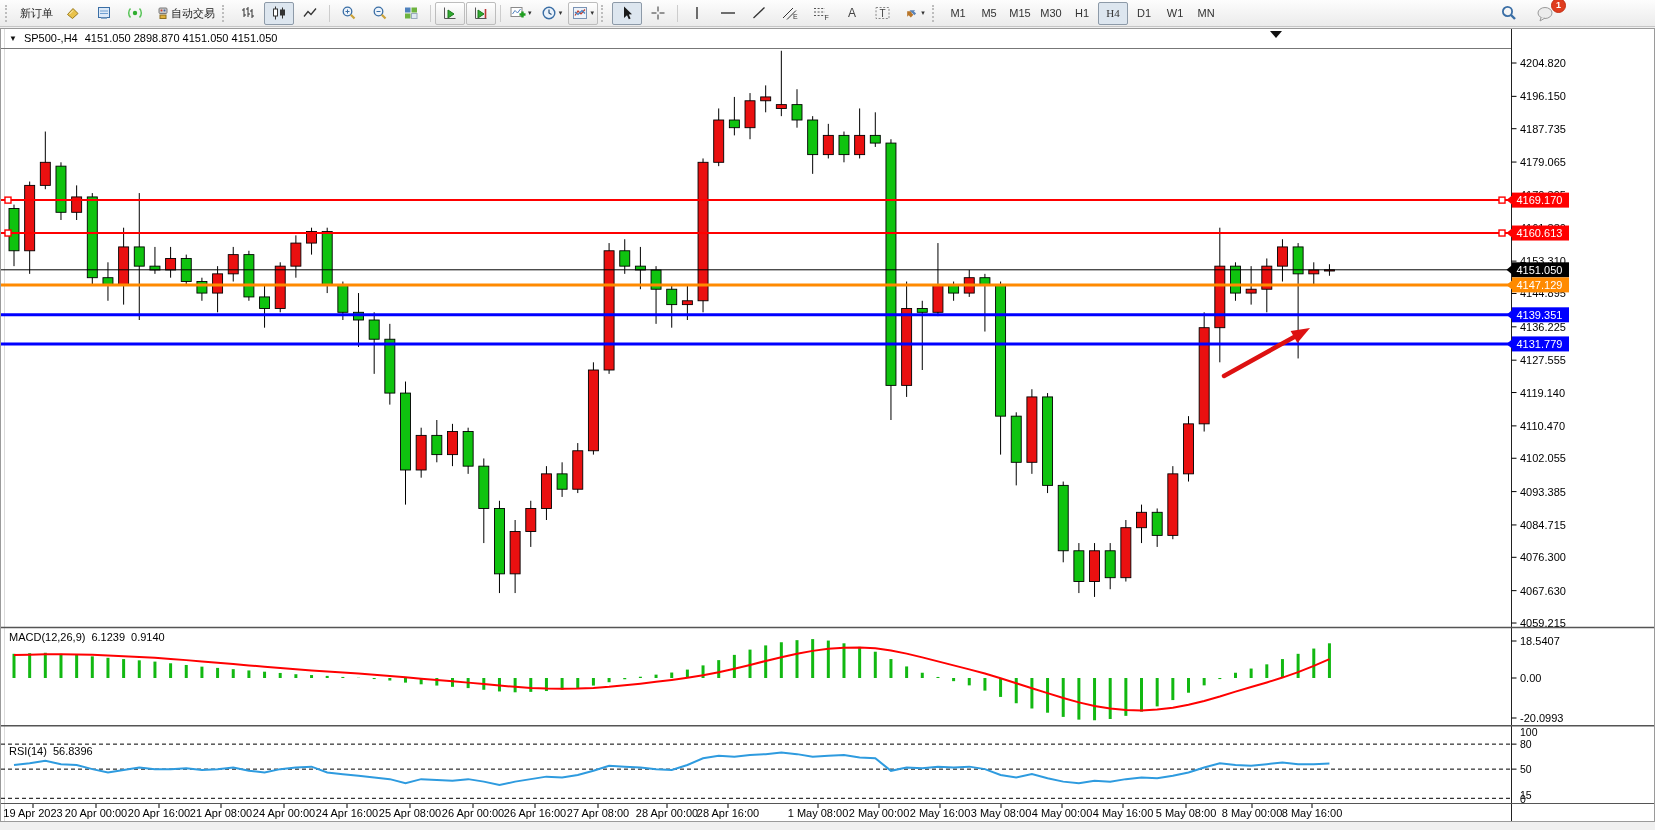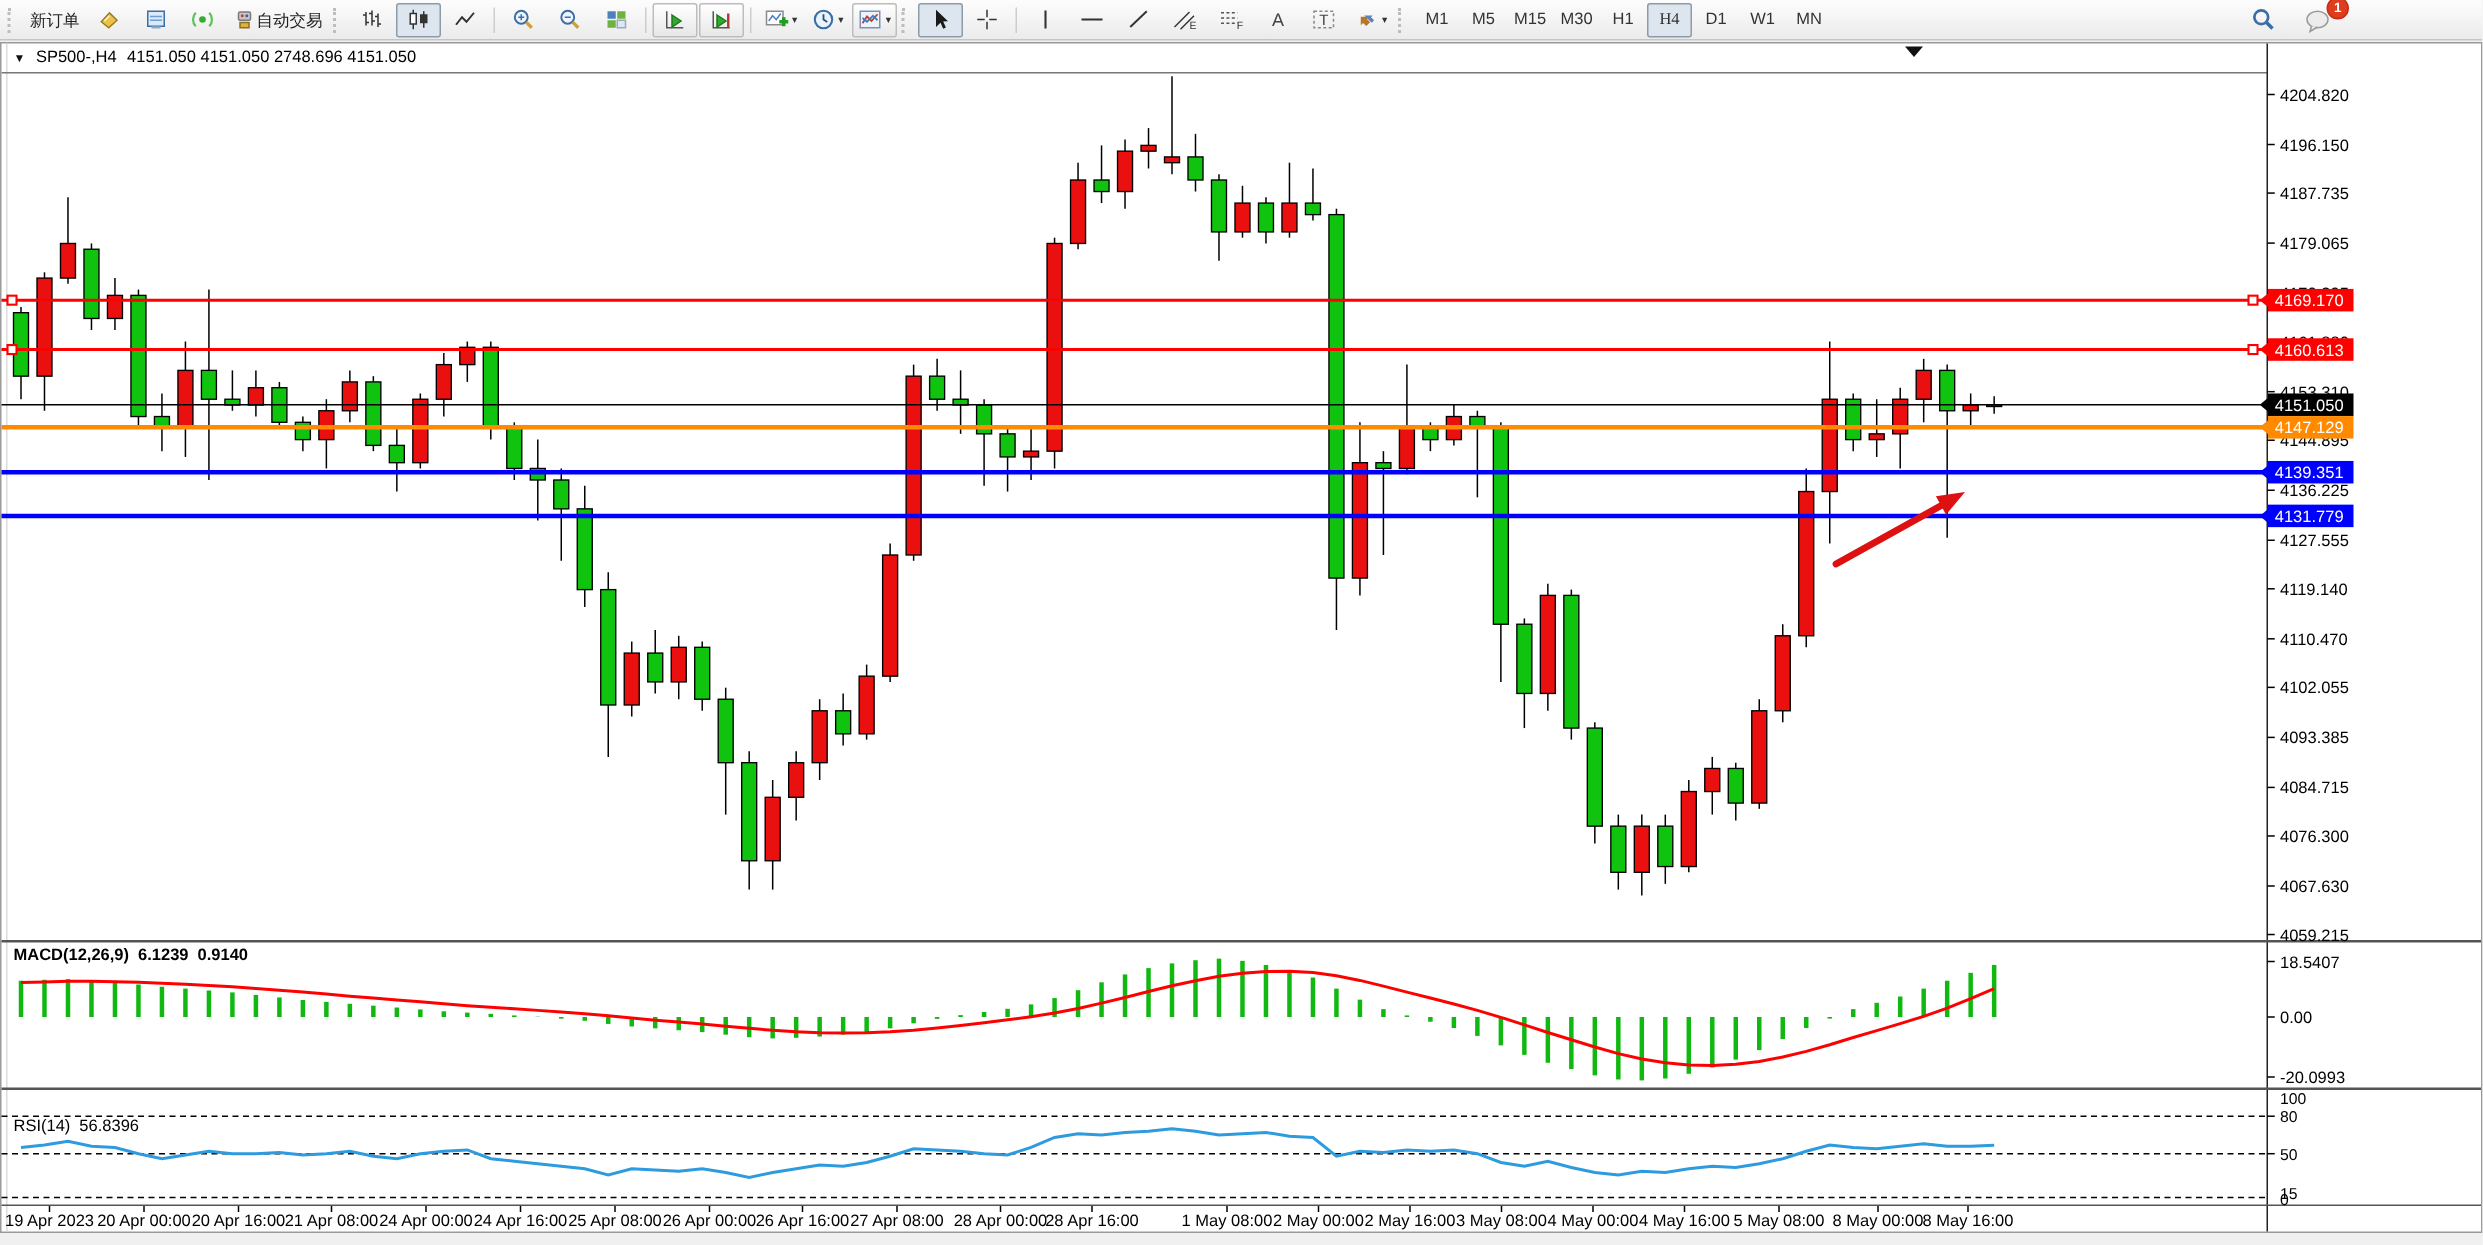--- a/index.html
+++ b/index.html
@@ -21,21 +21,21 @@
   #tf-group{display:flex;gap:1px;}
   #right-tools{margin-left:auto;display:flex;align-items:center;gap:6px;padding-right:92px;}
   #chat-wrap{position:relative;}
   #chat-badge{position:absolute;top:-5px;right:-7px;width:13px;height:13px;border-radius:50%;
     background:#e03c1e;color:#fff;font-size:9px;font-weight:bold;display:flex;
     align-items:center;justify-content:center;border:1px solid #c22f14;}
   
   .overlay{position:absolute;font-size:11px;color:#000;z-index:3;white-space:nowrap;}
   #title-overlay{top:32px;left:9px;display:flex;align-items:center;gap:7px;}
   #title-overlay .tri{font-size:8px;color:#111;}
-  #macd-label{top:631px;left:9px;font-weight:bold;}
+  #macd-label{top:631px;left:9px;}
   #rsi-label{top:729px;left:9px;margin-top:16px;}
   .lbl-gap{margin-left:6px;}
   #chart-svg{position:absolute;top:0;left:0;z-index:1;}
 </style>
 </head>
 <body>
 
 <div id="toolbar">
   <div class="grip"></div>
   <div class="tbtn">
@@ -718,20 +718,20 @@
     </g>
     <g>
       <line x1="1224" y1="376" x2="1296" y2="336" stroke="#dd1111" stroke-width="4.5" stroke-linecap="round"></line>
       <polygon points="1310,328 1297.4,343.1 1290.6,330.9" fill="#dd1111"></polygon>
     </g>
   </svg>
 
 <div id="title-overlay" class="overlay">
   <span class="tri">▼</span>
   <span>SP500-,H4</span>
-  <span>4151.050 4151.050 2748.696 4151.050</span>
+  <span>4151.050 2898.870 4151.050 4151.050</span>
 </div>
 <div id="macd-label" class="overlay">
   <span>MACD(12,26,9)</span><span class="lbl-gap">6.1239</span><span class="lbl-gap">0.9140</span>
 </div>
 <div id="rsi-label" class="overlay">
   <span>RSI(14)</span><span class="lbl-gap">56.8396</span>
 </div>
 
 </body></html>

